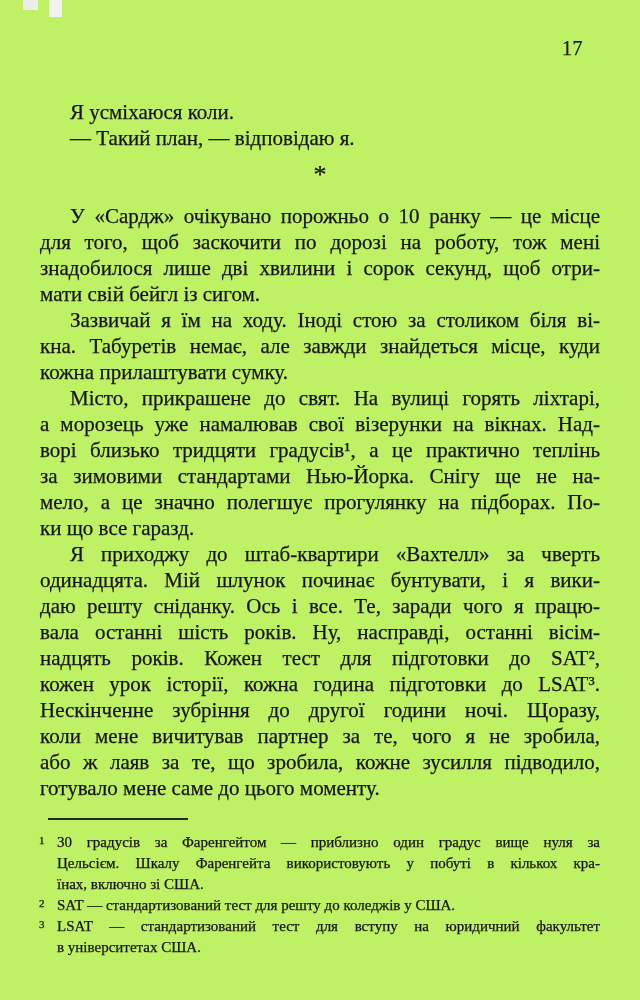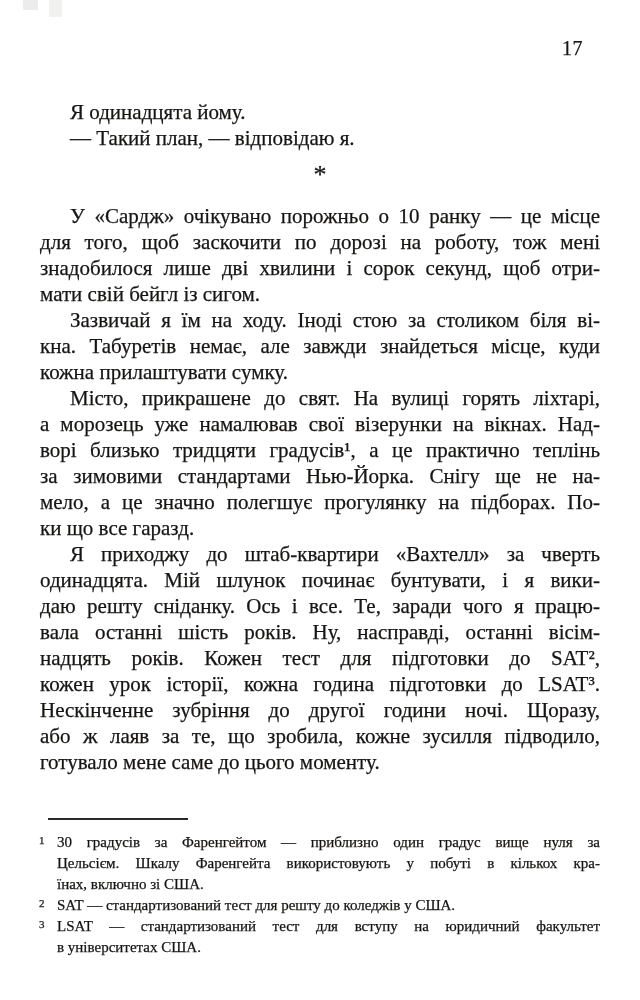--- a/index.html
+++ b/index.html
@@ -4,21 +4,21 @@
 <style>
   html, body {
     margin: 0;
     padding: 0;
     background: #e8e8e8;
   }
   .page {
     position: relative;
     width: 640px;
     height: 1000px;
-    background: #ffffff;
+    background: #bef264;
     overflow: hidden;
     font-family: "Liberation Serif", "DejaVu Serif", serif;
     color: #171513;
     -webkit-text-stroke: 0.25px #171513;
   }
   .artifact {
     position: absolute;
     top: 0;
   }
   .artifact.a1 { left: 23px; width: 15px; height: 10px; background: #ececec; }
@@ -88,21 +88,21 @@
 <body>
 
 <div class="page">
   <div class="artifact a1"></div>
   <div class="artifact a2"></div>
 
   <div class="page-number">17</div>
 
   <div class="text-block">
     <div id="dialogue-paras">
-        <div class="bline first last">Я одинадцята йому.</div>
+        <div class="bline first last">Я усміхаюся коли.</div>
         <div class="bline first last">— Такий план, — відповідаю я.</div>
       </div>
     <div class="separator">*</div>
     <div id="body-paras">
         <div class="bline first">У «Сардж» очікувано порожньо о 10 ранку — це місце</div>
         <div class="bline">для того, щоб заскочити по дорозі на роботу, тож мені</div>
         <div class="bline">знадобилося лише дві хвилини і сорок секунд, щоб отри-</div>
         <div class="bline last">мати свій бейгл із сигом.</div>
         <div class="bline first">Зазвичай я їм на ходу. Іноді стою за столиком біля ві-</div>
         <div class="bline">кна. Табуретів немає, але завжди знайдеться місце, куди</div>
@@ -113,20 +113,21 @@
         <div class="bline">за зимовими стандартами Нью-Йорка. Снігу ще не на-</div>
         <div class="bline">мело, а це значно полегшує прогулянку на підборах. По-</div>
         <div class="bline last">ки що все гаразд.</div>
         <div class="bline first">Я приходжу до штаб-квартири «Вахтелл» за чверть</div>
         <div class="bline">одинадцята. Мій шлунок починає бунтувати, і я вики-</div>
         <div class="bline">даю решту сніданку. Ось і все. Те, заради чого я працю-</div>
         <div class="bline">вала останні шість років. Ну, насправді, останні вісім-</div>
         <div class="bline">надцять років. Кожен тест для підготовки до SAT²,</div>
         <div class="bline">кожен урок історії, кожна година підготовки до LSAT³.</div>
         <div class="bline">Нескінченне зубріння до другої години ночі. Щоразу,</div>
+        <div class="bline">коли мене вичитував партнер за те, чого я не зробила,</div>
         <div class="bline">або ж лаяв за те, що зробила, кожне зусилля підводило,</div>
         <div class="bline last">готувало мене саме до цього моменту.</div>
       </div>
   </div>
 
   <div class="fn-rule"></div>
   <div class="footnotes" id="footnotes">
       <div class="footnote">
         <span class="fn-marker">1</span>
         <div class="fline">30 градусів за Фаренгейтом — приблизно один градус вище нуля за</div>

